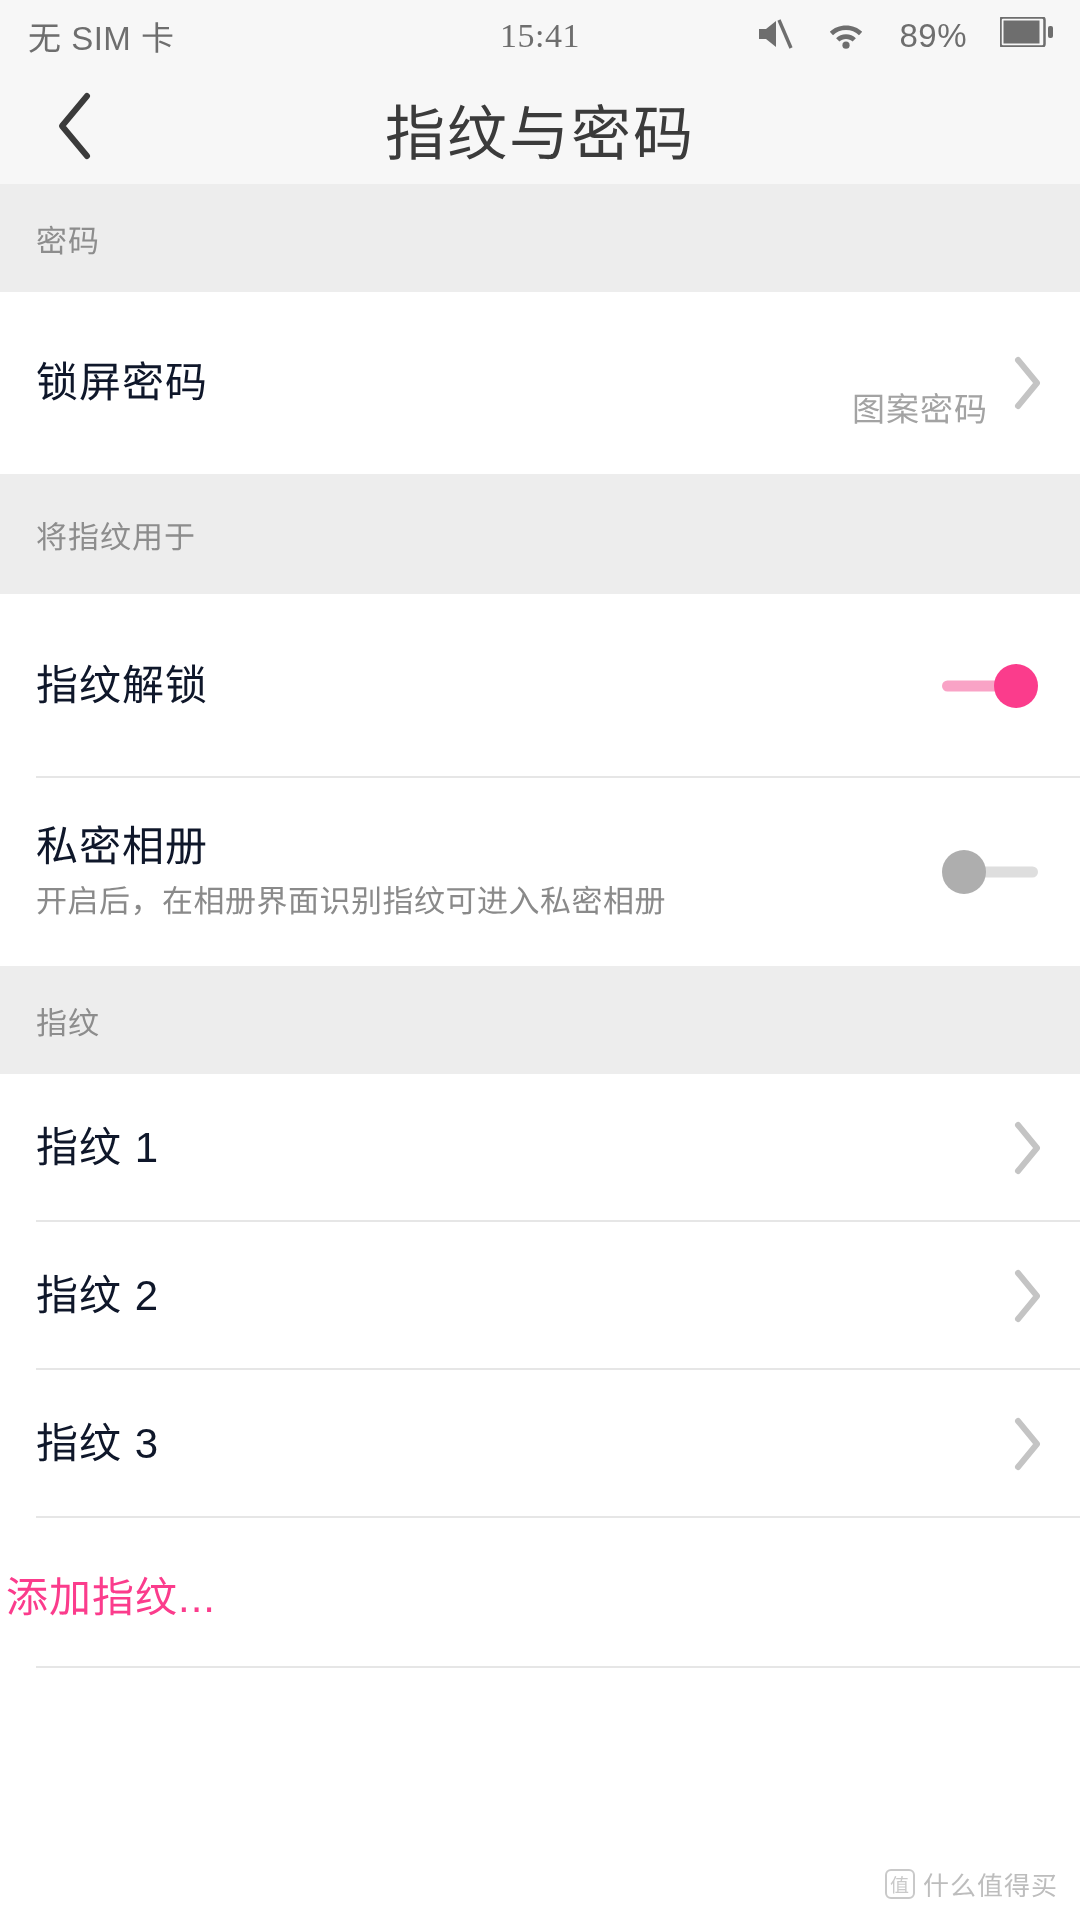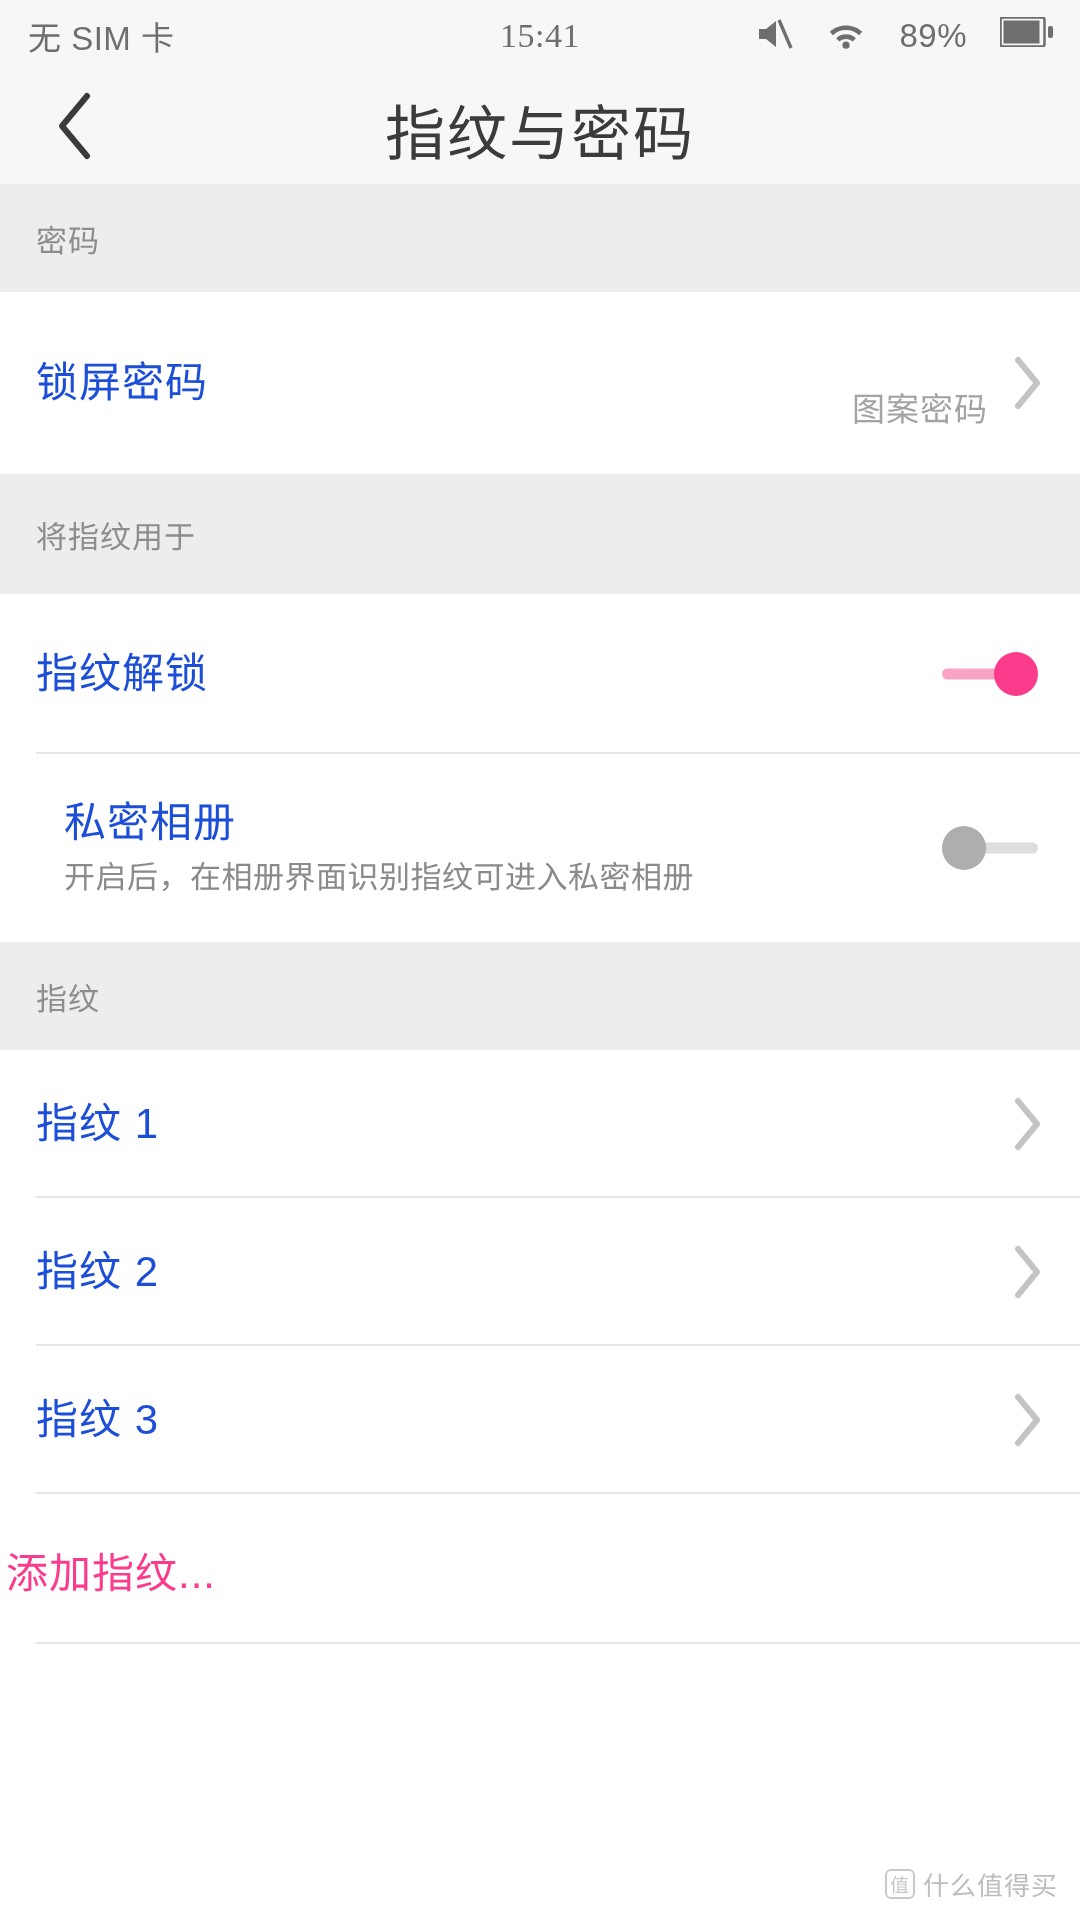--- a/index.html
+++ b/index.html
@@ -45,30 +45,30 @@
   }
   .sh-1 { height:108px; }
   .sh-2 { height:120px; }
   .sh-3 { height:108px; }
 
   .row {
     background:#ffffff; position:relative; padding:0 36px;
     display:flex; align-items:center; flex:0 0 auto;
   }
   .row-main { flex:1 1 auto; display:flex; flex-direction:column; justify-content:center; }
-  .row-label { font-size:42px; color:#1d4ed8; letter-spacing:1px; line-height:1.1; }
+  .row-label { font-size:42px; color:#0f172a; letter-spacing:1px; line-height:1.1; }
   .row-sub { font-size:31px; color:#8a8a8a; letter-spacing:.5px; margin-top:14px; line-height:1.15; }
   .row-value { font-size:33px; color:#a3a3a3; letter-spacing:1px; margin-right:22px;margin-top:48px; }
   .divider {
     position:absolute; left:36px; right:0; bottom:0; height:2px; background:#e6e6e6;
   }
 
   .r-lock { height:182px; }
-  .r-toggle { height:160px; }
-  .r-toggle2 { height:188px;margin-left:28px; }
+  .r-toggle { height:184px; }
+  .r-toggle2 { height:188px; }
   .r-fp { height:148px; }
   .r-add { height:150px;padding-left:6px; }
 
   .chev { flex:0 0 auto; display:flex; align-items:center; }
 
   
   .switch { position:relative; width:96px; height:44px; flex:0 0 auto; margin-right:6px; }
   .switch .track {
     position:absolute; top:50%; transform:translateY(-50%);
     height:11px; border-radius:6px;

